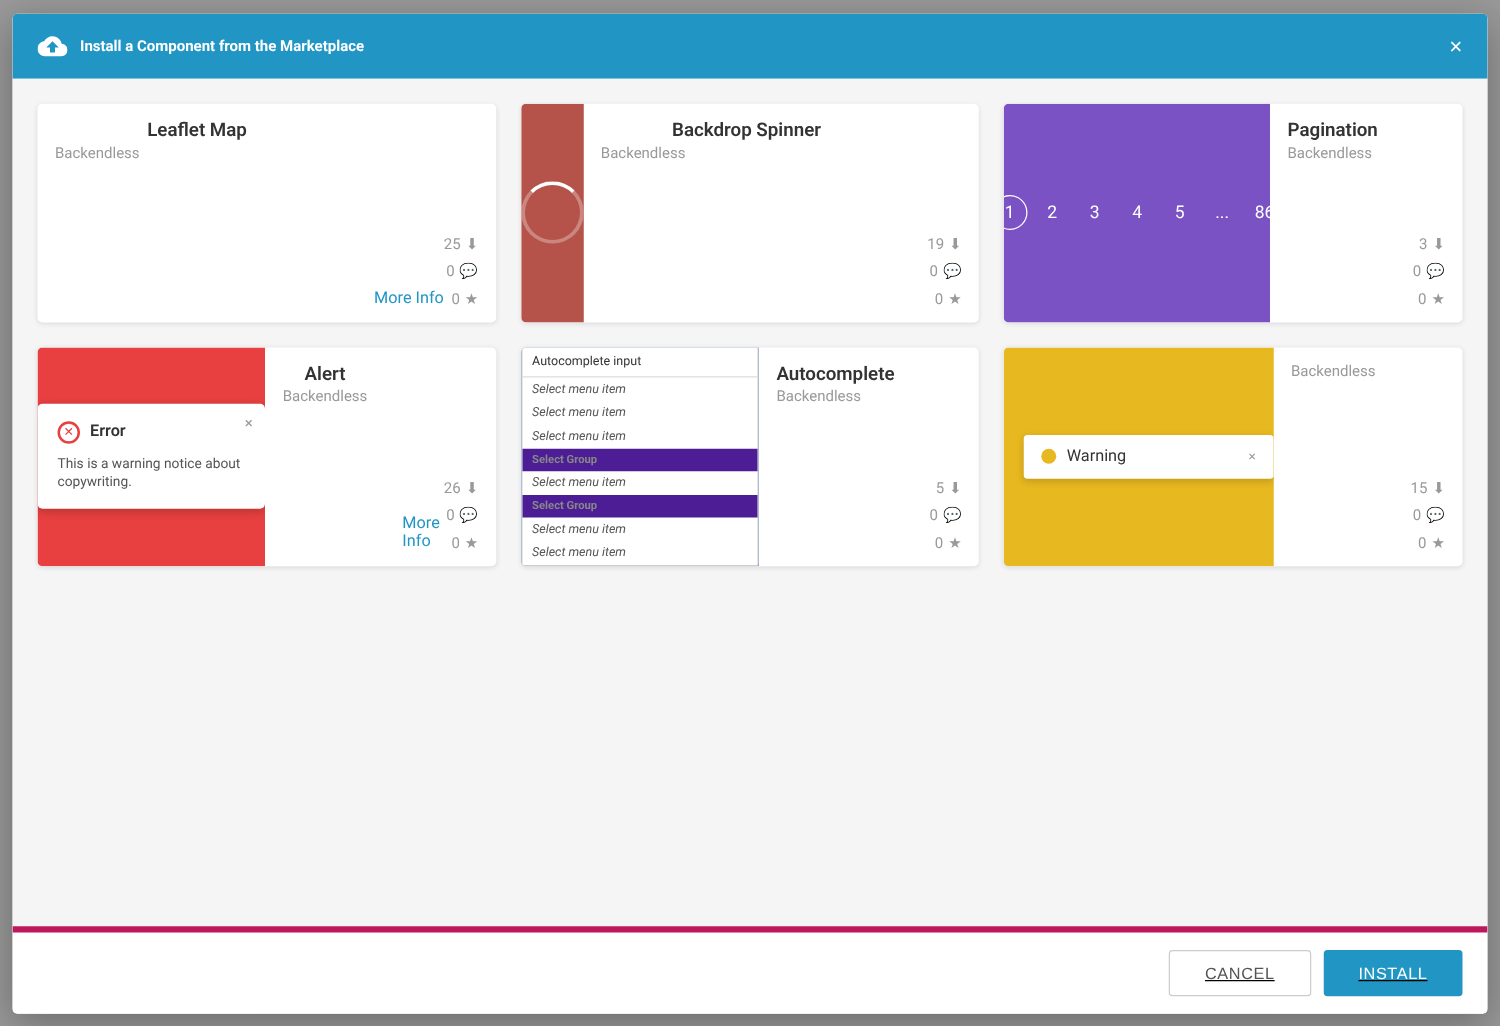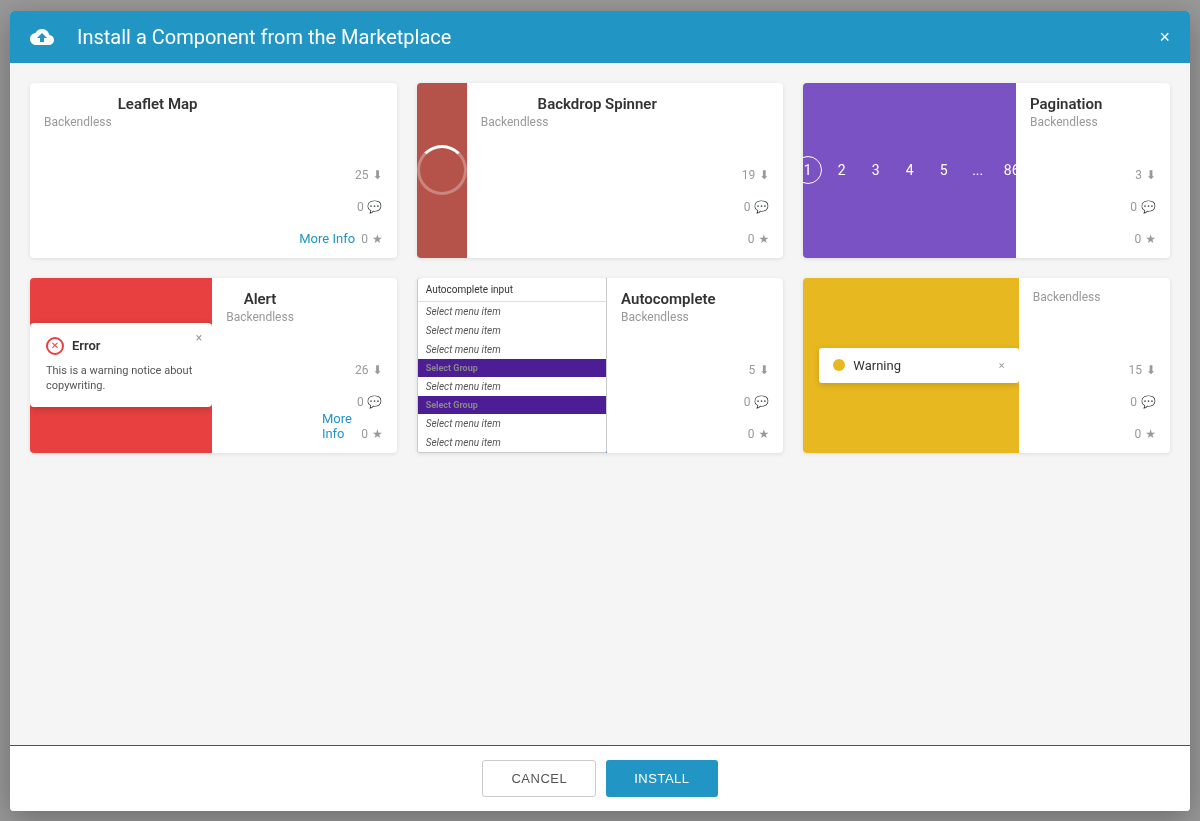--- a/index.html
+++ b/index.html
@@ -32,24 +32,23 @@
       align-items: center;
       justify-content: space-between;
       flex-shrink: 0;
     }
     .modal-header-left {
       display: flex;
       align-items: center;
       gap: 10px;
     }
     .modal-header h2 {
-      font-size: 20px;
-      font-weight: 400;
+      font-size: 12px;
+      font-weight: 700;
       color: #fff;
-      margin-left: 13px;
     }
     .modal-close {
       color: #fff;
       font-size: 18px;
       cursor: pointer;
       background: none;
       border: none;
       line-height: 1;
     }
     .cloud-icon {
@@ -126,21 +125,21 @@
     .more-info-link {
       color: #2196c4;
       font-size: 13px;
       cursor: pointer;
       text-decoration: none;
     }
     .card-stats {
       display: flex;
       flex-direction: column;
       align-items: flex-end;
-      gap: 18px;
+      gap: 8px;
       font-size: 12px;
       color: #999;
     }
     .stat-row {
       display: flex;
       align-items: center;
       gap: 4px;
     }
     .stat-icon {
       font-size: 12px;
@@ -278,24 +277,25 @@
     .snackbar-close {
       color: #999;
       font-size: 11px;
       cursor: pointer;
     }
     
     .modal-footer {
       background: #fff;
       padding: 14px 20px;
       display: flex;
-      justify-content: center;
+      justify-content: flex-end;
       gap: 10px;
-      border-top: 1px solid #be185d;
+      border-top: 5px solid #be185d;
       flex-shrink: 0;
+      text-decoration: underline;
     }
     .btn-cancel {
       background: #fff;
       border: 1px solid #ccc;
       color: #555;
       padding: 10px 28px;
       font-size: 13px;
       border-radius: 3px;
       cursor: pointer;
       font-weight: 500;

